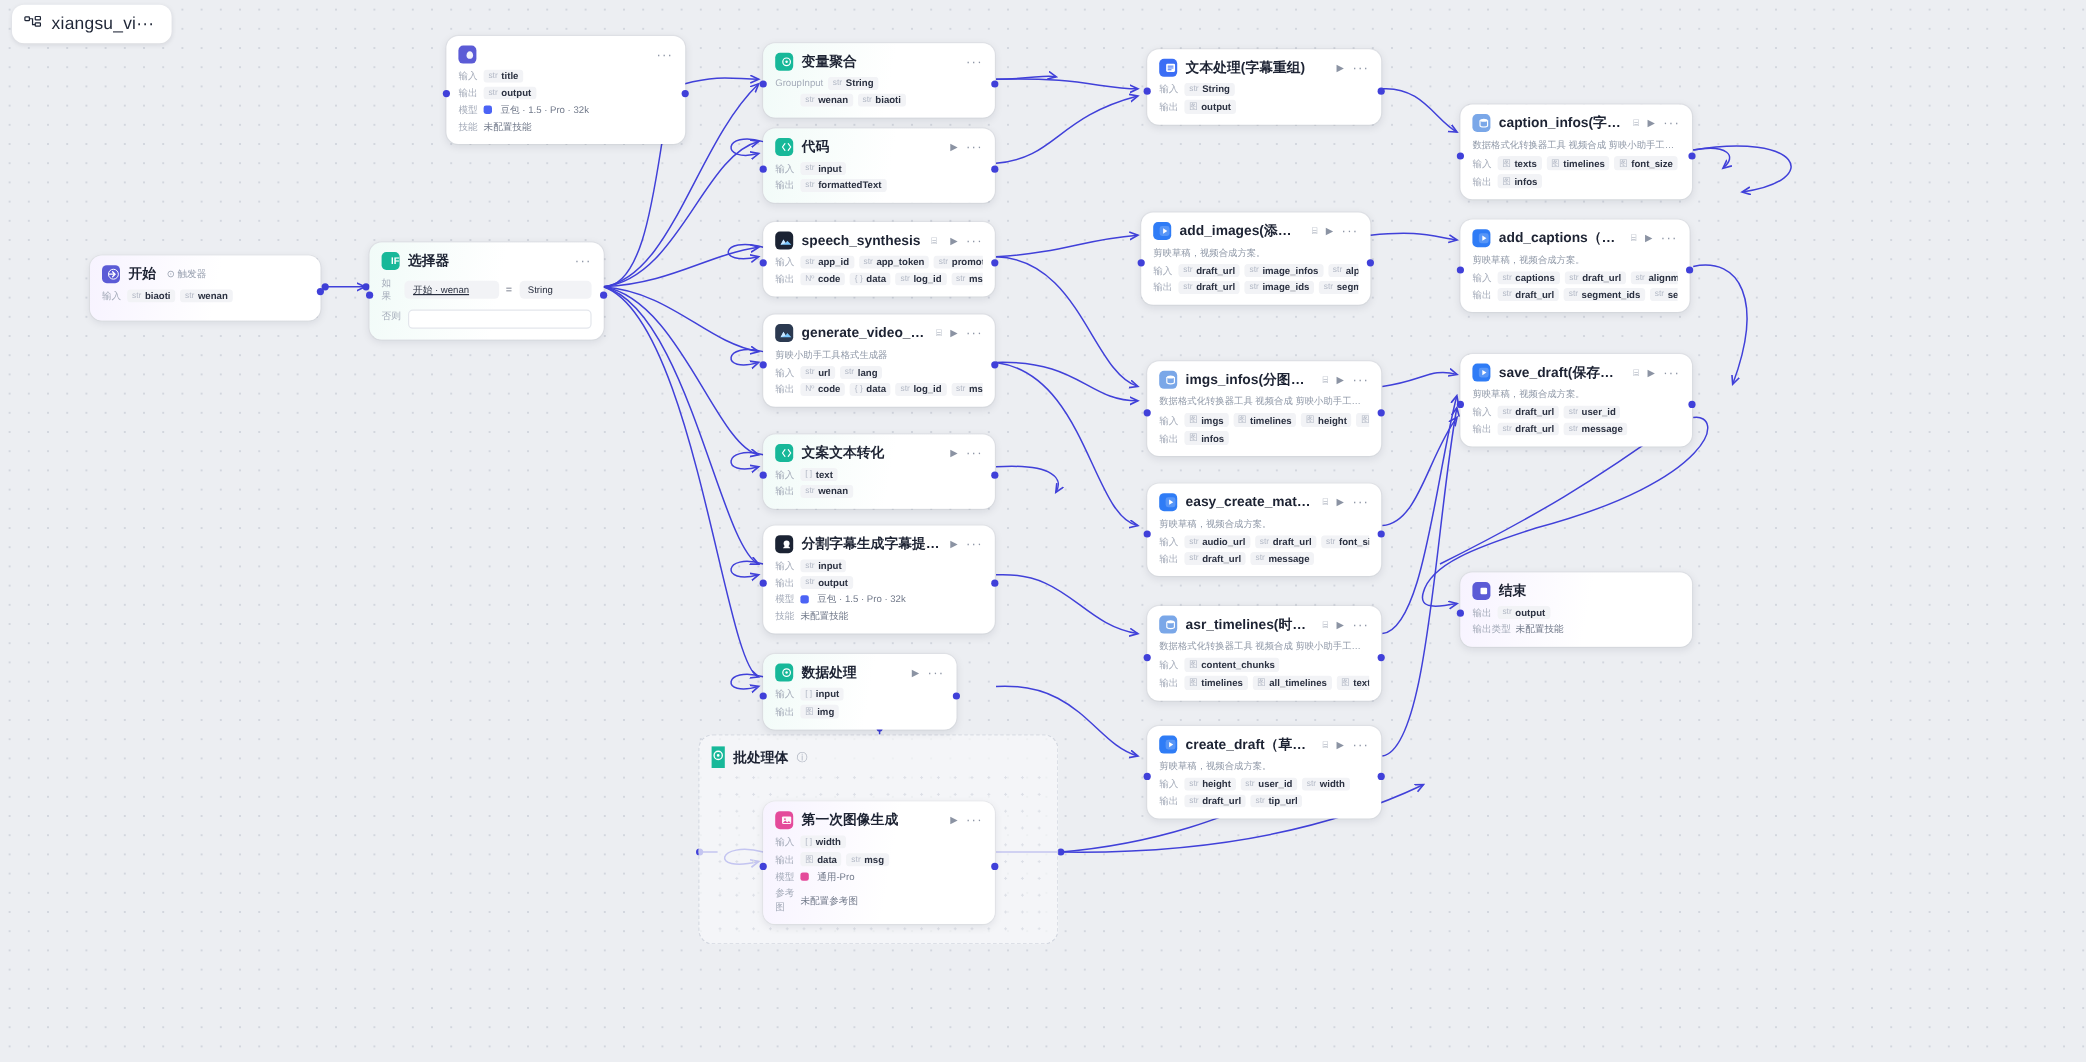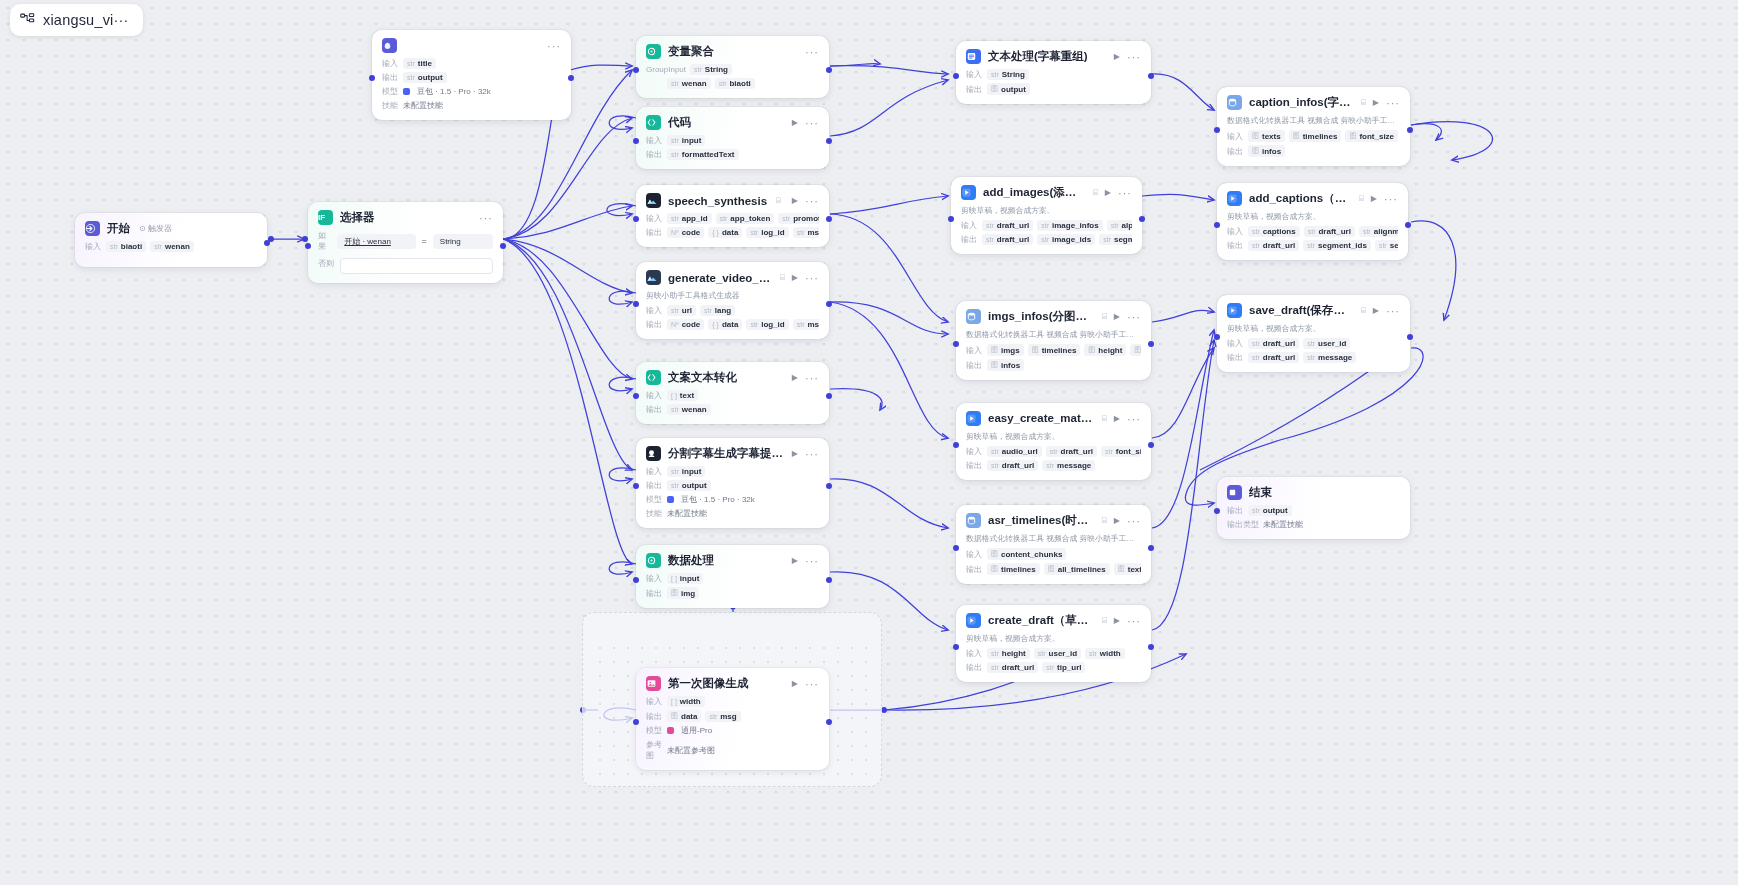--- a/index.html
+++ b/index.html
@@ -36,21 +36,21 @@
     position:absolute;
     background:#ffffff;
     border-radius:10px;
     box-shadow:0 2px 7px rgba(16,24,40,.09), 0 0 0 1px rgba(16,24,40,.035);
     padding:8px 10px 9px 10px;
     z-index:10;
   }
   .node .hd { display:flex; align-items:center; gap:7px; margin-bottom:5px; position:relative; }
   .node .nicon {
     width:15px; height:15px; border-radius:4px; flex:none;
-    display:flex; align-items:center; justify-content:flex-start;
+    display:flex; align-items:center; justify-content:flex-end;
     font-size:9px; color:#fff; font-weight:700; overflow:hidden;
   }
   .node .ttl {
     font-size:11.5px; color:#1d2333; font-weight:700; white-space:nowrap;
     overflow:hidden; text-overflow:ellipsis; max-width:160px;
   }
   .node .hd .tag { font-size:8px; color:#9aa2b1; margin-left:2px; }
   .node .acts { margin-left:auto; display:flex; align-items:center; gap:7px; color:#8b93a3; }
   .node .acts .pl { font-size:8px; }
   .node .acts .dots { font-size:11px; letter-spacing:1px; line-height:6px; }
@@ -191,20 +191,30 @@
     <svg class="ticon" viewBox="0 0 16 16">
       <rect x="0.8" y="1.2" width="4" height="3.2" rx="0.6" fill="none" stroke="currentColor" stroke-width="1.1"></rect>
       <rect x="10" y="0.8" width="4.6" height="3" rx="0.6" fill="none" stroke="currentColor" stroke-width="1.1"></rect>
       <rect x="10" y="6.4" width="4.6" height="3" rx="0.6" fill="none" stroke="currentColor" stroke-width="1.1"></rect>
       <path d="M5 2.8 H7.6 V2.3 M7.6 2.8 V8 H10" fill="none" stroke="currentColor" stroke-width="1.1"></path>
     </svg>
     <span class="t">xiangsu_vi···</span>
   </div>
 
   <div class="batch" id="batch-box" style="left: 582px; top: 612px; width: 300px; height: 175px;">
+    <div class="batch-hd">
+      <span class="nicon" style="background:#17b899">
+        <svg viewBox="0 0 16 16" width="11" height="11">
+            <circle cx="8" cy="8" r="5" fill="none" stroke="#fff" stroke-width="1.6"></circle>
+            <circle cx="8" cy="8" r="1.6" fill="#fff"></circle>
+          </svg>
+      </span>
+      <span class="ttl">批处理体</span>
+      <span class="info">ⓘ</span>
+    </div>
     <div class="batch-inner"></div>
   </div>
 
   <div id="node-layer">
       <div class="node grad-p" style="left: 75px; top: 213px; width: 192px; min-height: 54px;">
         <div class="hd">
           <span class="nicon" style="background: rgb(91, 91, 214);">
             <svg viewBox="0 0 16 16" width="11" height="11">
               <path d="M3 8h7M7 5l3 3-3 3" stroke="#fff" stroke-width="1.6" fill="none" stroke-linecap="round"></path>
               <circle cx="8" cy="8" r="6" stroke="#fff" stroke-width="1.2" fill="none"></circle>
@@ -516,21 +526,21 @@
           <span style="display: inline-block; width: 7px; height: 7px; border-radius: 2px; margin-right: 3px; vertical-align: -1px; background: rgb(75, 99, 245);"></span>
           <span class="txtv">豆包 · 1.5 · Pro · 32k</span>
         </div>
         <div class="row">
           <span class="rlab">技能</span>
           <span class="txtv">未配置技能</span>
         </div>
         <span class="port l" style="top: 50%;"></span>
         <span class="port r" style="top: 50%;"></span>
       </div>
-      <div class="node grad-g" style="left: 636px; top: 545px; width: 193px; min-height: 56px;">
+      <div class="node grad-g" style="left: 636px; top: 545px; width: 161px; min-height: 56px;">
         <div class="hd">
           <span class="nicon" style="background: rgb(23, 184, 153);">
             <svg viewBox="0 0 16 16" width="11" height="11">
               <circle cx="8" cy="8" r="4.6" fill="none" stroke="#fff" stroke-width="1.5"></circle>
               <circle cx="8" cy="8" r="1.5" fill="#fff"></circle>
             </svg>
           </span>
           <span class="ttl">数据处理</span>
           <span class="acts">
             <span class="pl">▶</span>

